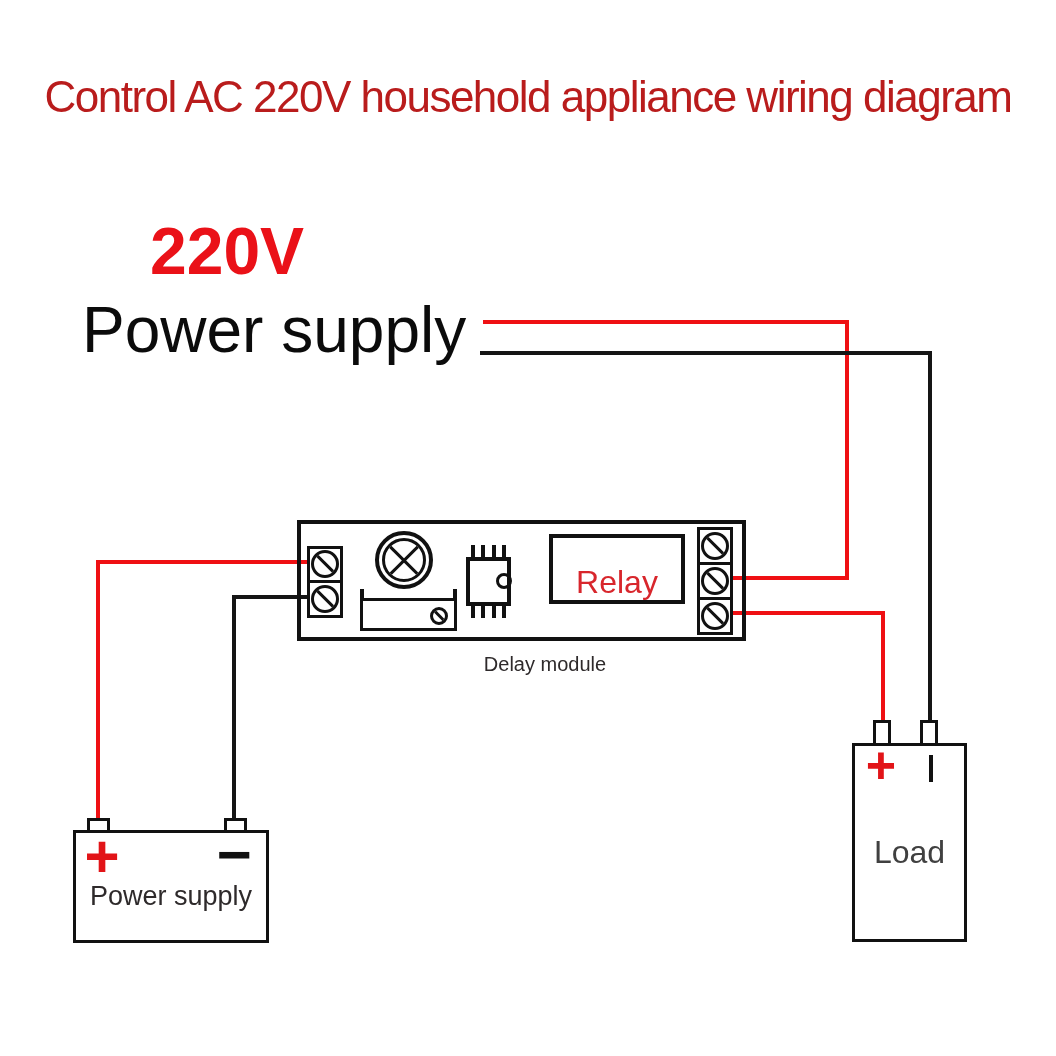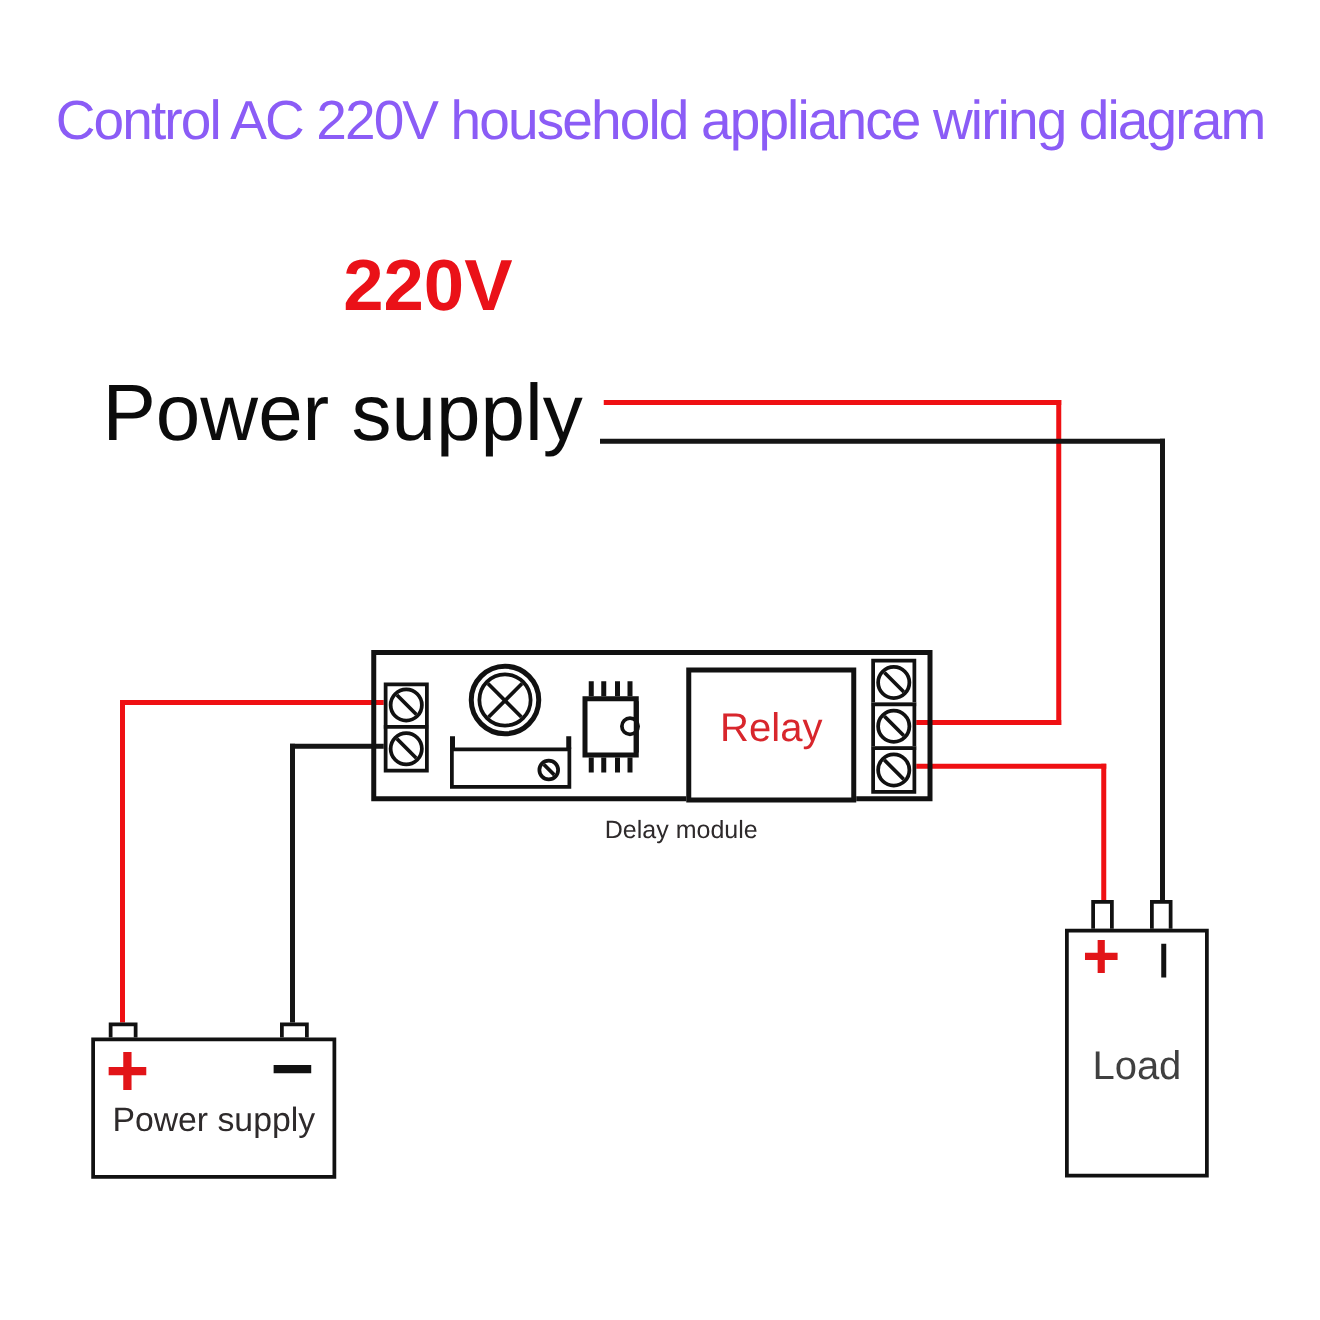--- a/index.html
+++ b/index.html
@@ -4,25 +4,25 @@
 <style>
   html,body{margin:0;padding:0;background:#fff;}
   #canvas{
     position:relative;width:1056px;height:1056px;background:#fff;overflow:hidden;
     font-family:"Liberation Sans", sans-serif;
   }
   .abs{position:absolute;}
   
   .title{
     left:0;top:72px;width:1056px;text-align:center;
-    font-size:44px;letter-spacing:-1.5px;font-weight:500;color:#8b5cf6;
+    font-size:44px;letter-spacing:-1.5px;font-weight:500;color:#b91c1c;
   }
   .v220{
-    left:150px;top:200px;width:260px;text-align:right;
-    font-size:58px;font-weight:bold;color:#ea1118;line-height:1;
+    left:150px;top:218px;width:260px;text-align:left;
+    font-size:66px;font-weight:bold;color:#ea1118;line-height:1;
   }
   .supply-top{
     left:82px;top:298px;font-size:64px;color:#0b0b0b;line-height:1;letter-spacing:0px;
   }
   .module-label{
     left:410px;top:653px;width:270px;text-align:center;
     font-size:20px;color:#2e2a2b;
   }
   .relay-label{
     width:100%;text-align:center;line-height:88px;
@@ -108,21 +108,21 @@
   <div class="abs pin" style="left:492px;top:545px;width:4px;height:13px;"></div>
   <div class="abs pin" style="left:502px;top:545px;width:4px;height:13px;"></div>
   <div class="abs pin" style="left:471px;top:604px;width:4px;height:14px;"></div>
   <div class="abs pin" style="left:481px;top:604px;width:4px;height:14px;"></div>
   <div class="abs pin" style="left:492px;top:604px;width:4px;height:14px;"></div>
   <div class="abs pin" style="left:502px;top:604px;width:4px;height:14px;"></div>
   <div class="abs outline4" style="left:466px;top:557px;width:45px;height:49px;"></div>
   <div class="abs outline" style="left:496px;top:573px;width:16px;height:16px;border-radius:50%;"></div>
   <div class="abs" style="left:507px;top:561px;width:4px;height:41px;background:#111;"></div>
 
-  <div class="abs outline4" style="left:549px;top:534px;width:136px;height:108px;">
+  <div class="abs outline4" style="left:549px;top:534px;width:136px;height:70px;">
     <div class="relay-label">Relay</div>
   </div>
 
   <div class="abs outline" style="left:697px;top:527px;width:36px;height:38px;"></div>
   <div class="abs outline" style="left:697px;top:562px;width:36px;height:38px;"></div>
   <div class="abs outline" style="left:697px;top:597px;width:36px;height:38px;"></div>
   <div class="abs screw" style="left:701px;top:532px;width:28px;height:28px;"></div>
   <div class="abs screw" style="left:701px;top:567px;width:28px;height:28px;"></div>
   <div class="abs screw" style="left:701px;top:602px;width:28px;height:28px;"></div>
 

